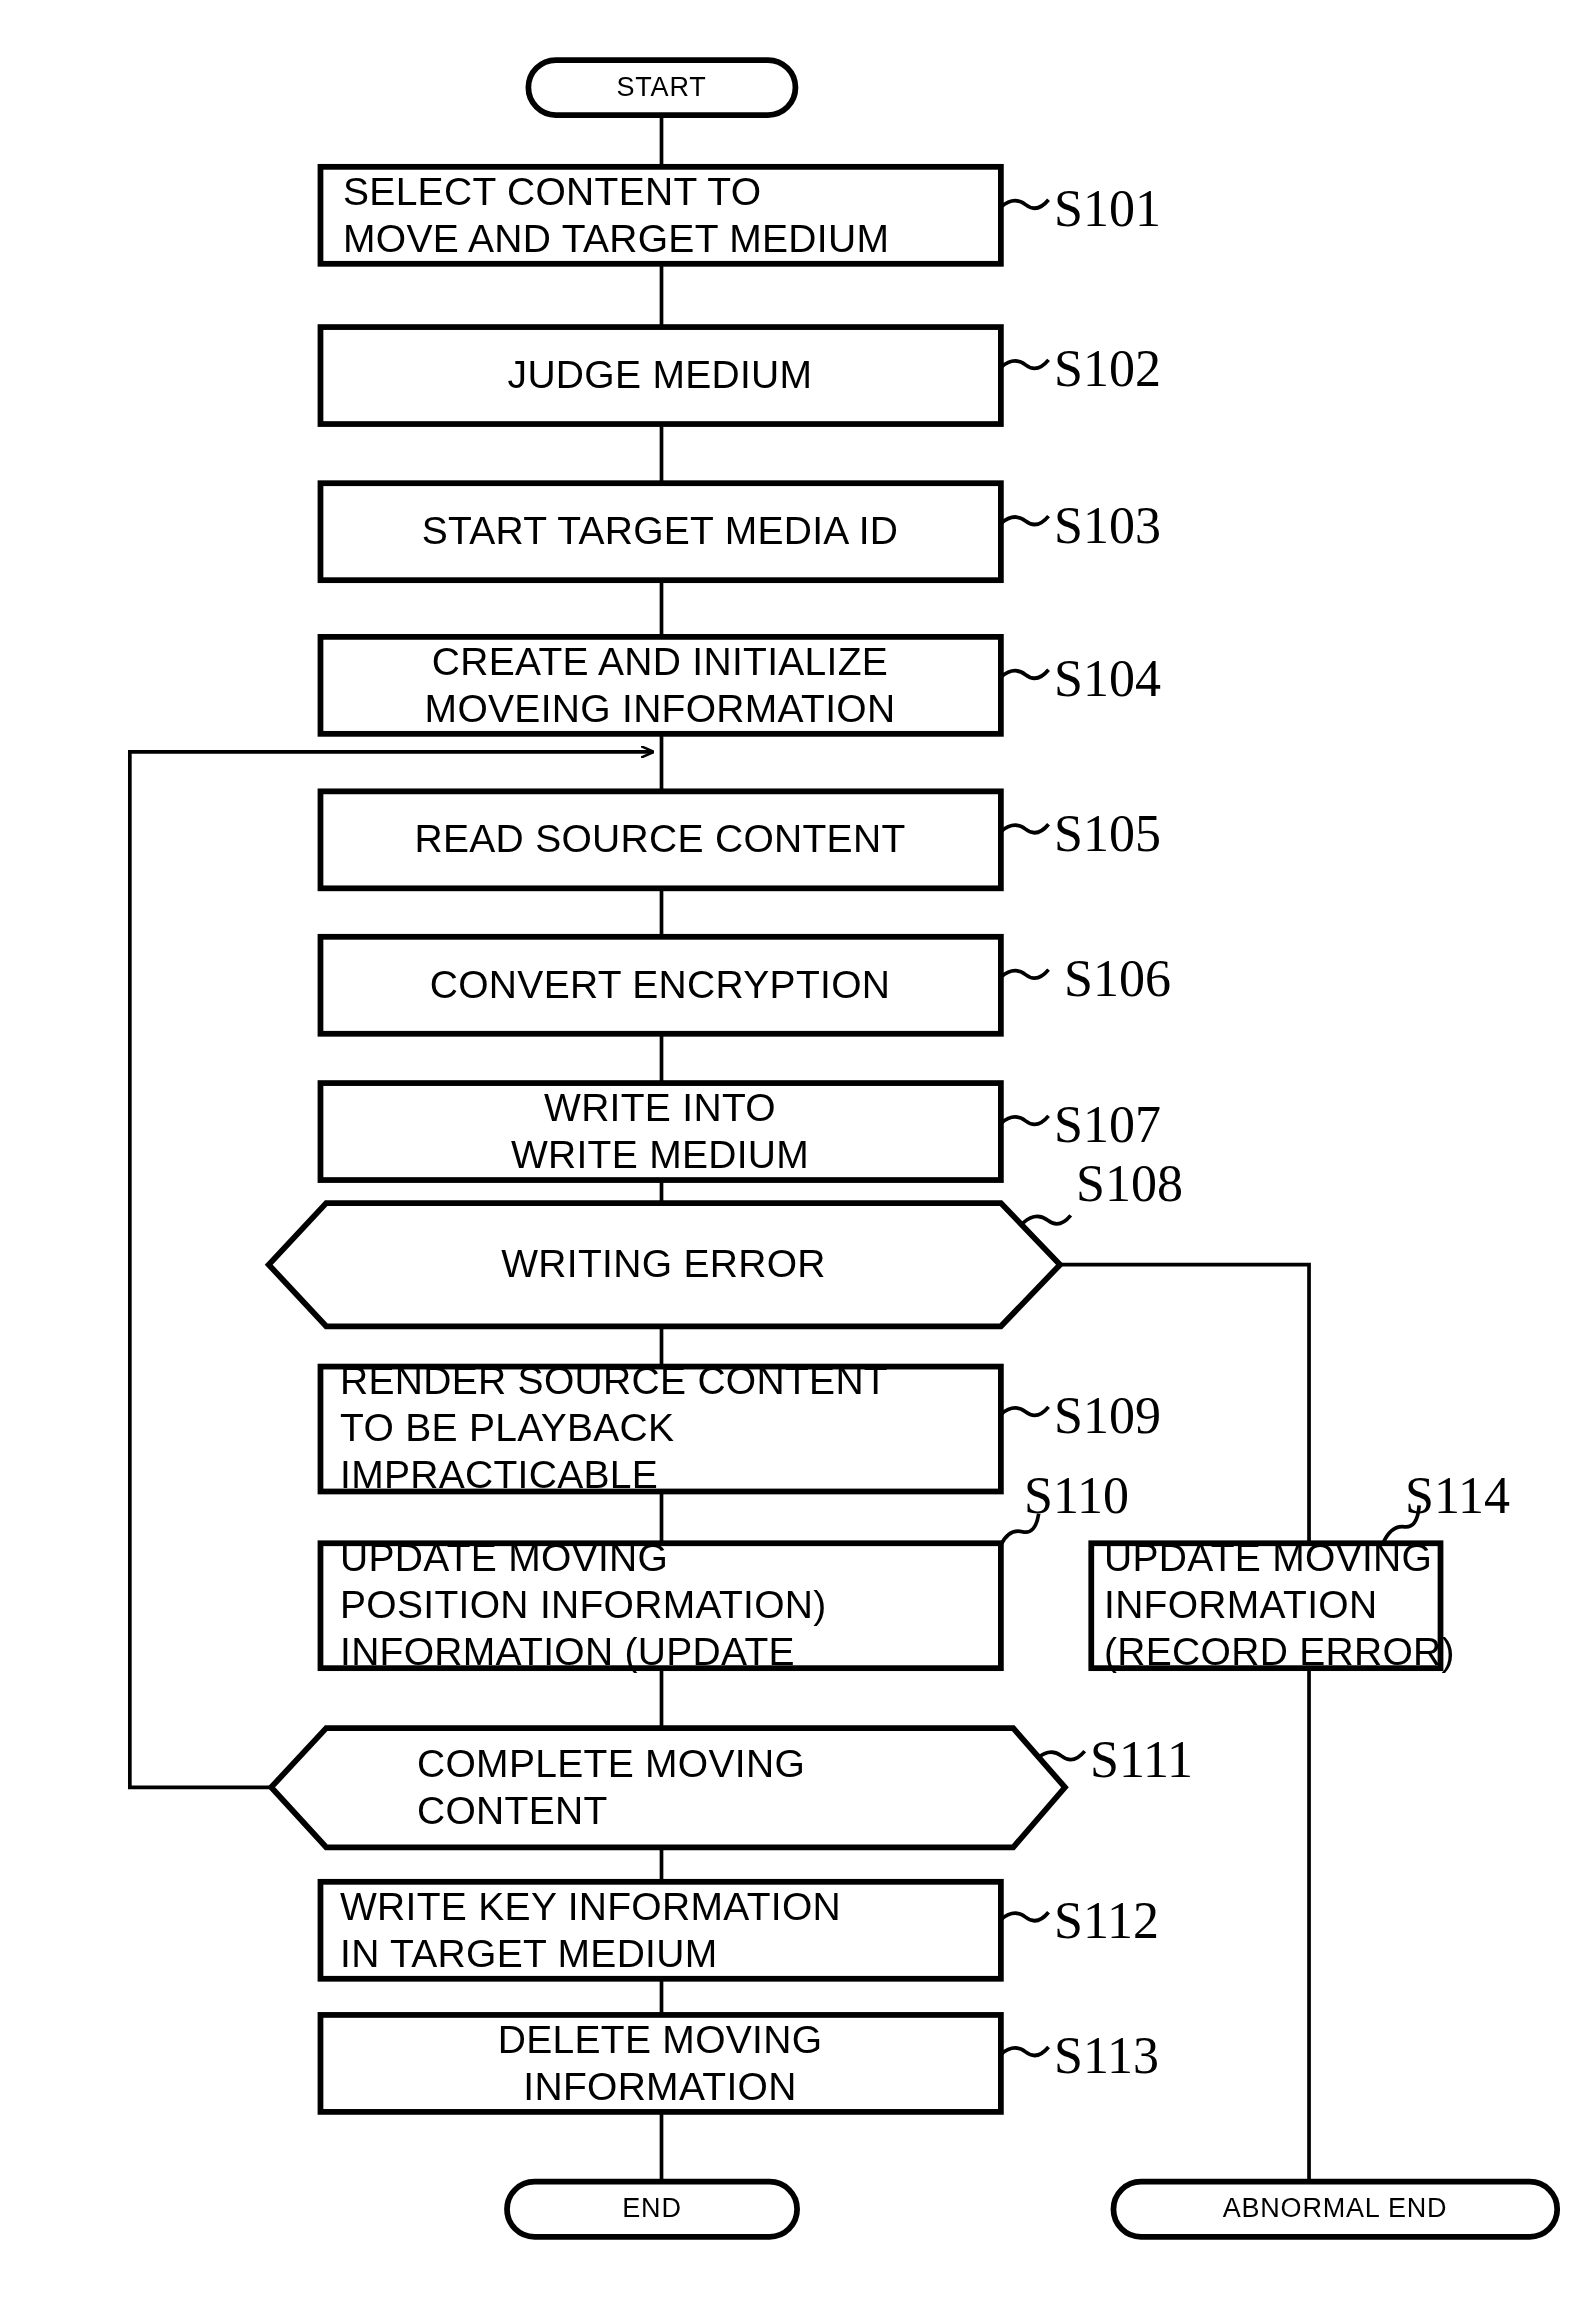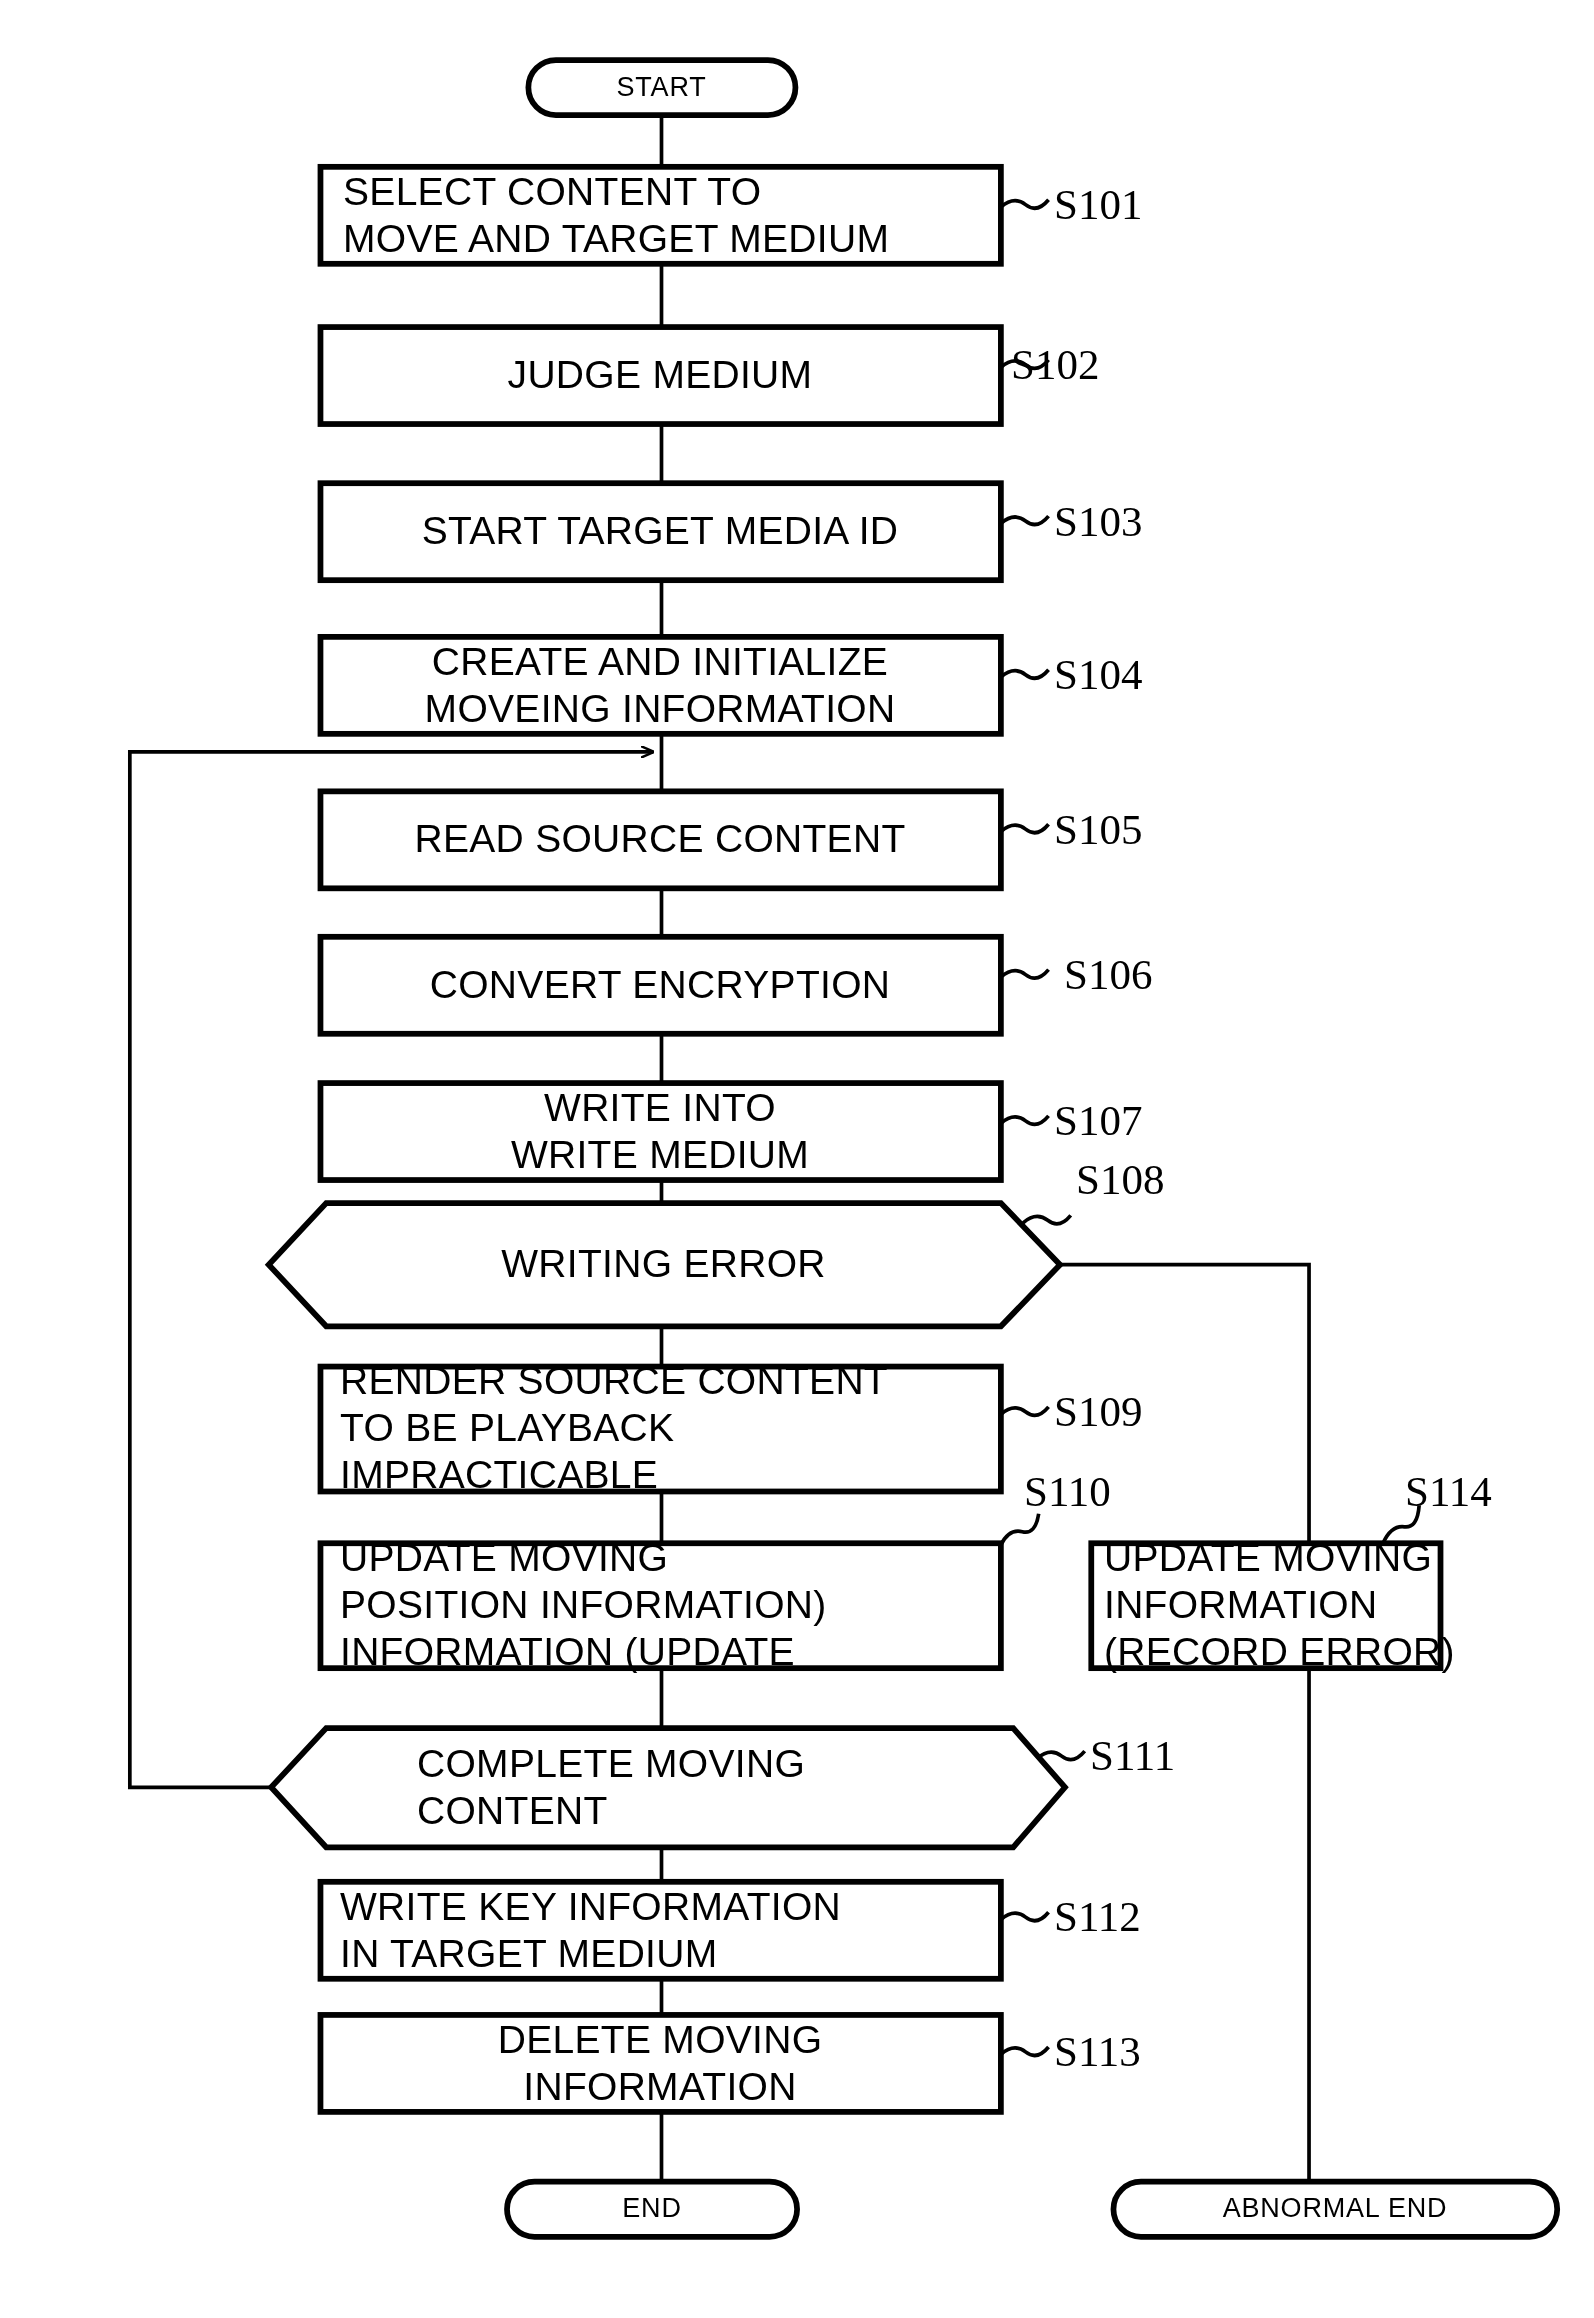--- a/index.html
+++ b/index.html
@@ -34,21 +34,21 @@
     letter-spacing: 0.3px;
     white-space: pre;
     pointer-events: none;
   }
   .align-center { align-items: center; text-align: center; }
   .align-left   { align-items: flex-start; text-align: left; }
   .step-label {
     position: absolute;
     color: #000000;
     font-family: "Liberation Serif", serif;
-    font-size: 43px;
+    font-size: 52px;
     line-height: 1;
     white-space: pre;
     letter-spacing: 0px;
   }
   .terminator-text {
     position: absolute;
     display: flex;
     align-items: center;
     justify-content: center;
     color: #000000;
@@ -198,21 +198,21 @@
     <span>INFORMATION</span>
   </div>
 
   <div class="node-text align-left" style="left:1104px; top:1543px; width:337px; height:125px;">
     <span>UPDATE MOVING</span>
     <span>INFORMATION</span>
     <span>(RECORD ERROR)</span>
   </div>
 
   <div class="step-label" style="left:1054px; top:183px;">S101</div>
-  <div class="step-label" style="left:1011px; top:343px;">S102</div>
+  <div class="step-label" style="left:1054px; top:343px;">S102</div>
   <div class="step-label" style="left:1054px; top:500px;">S103</div>
   <div class="step-label" style="left:1054px; top:653px;">S104</div>
   <div class="step-label" style="left:1054px; top:808px;">S105</div>
   <div class="step-label" style="left:1064px; top:953px;">S106</div>
   <div class="step-label" style="left:1054px; top:1099px;">S107</div>
   <div class="step-label" style="left:1076px; top:1158px;">S108</div>
   <div class="step-label" style="left:1054px; top:1390px;">S109</div>
   <div class="step-label" style="left:1024px; top:1470px;">S110</div>
   <div class="step-label" style="left:1090px; top:1734px;">S111</div>
   <div class="step-label" style="left:1054px; top:1895px;">S112</div>

